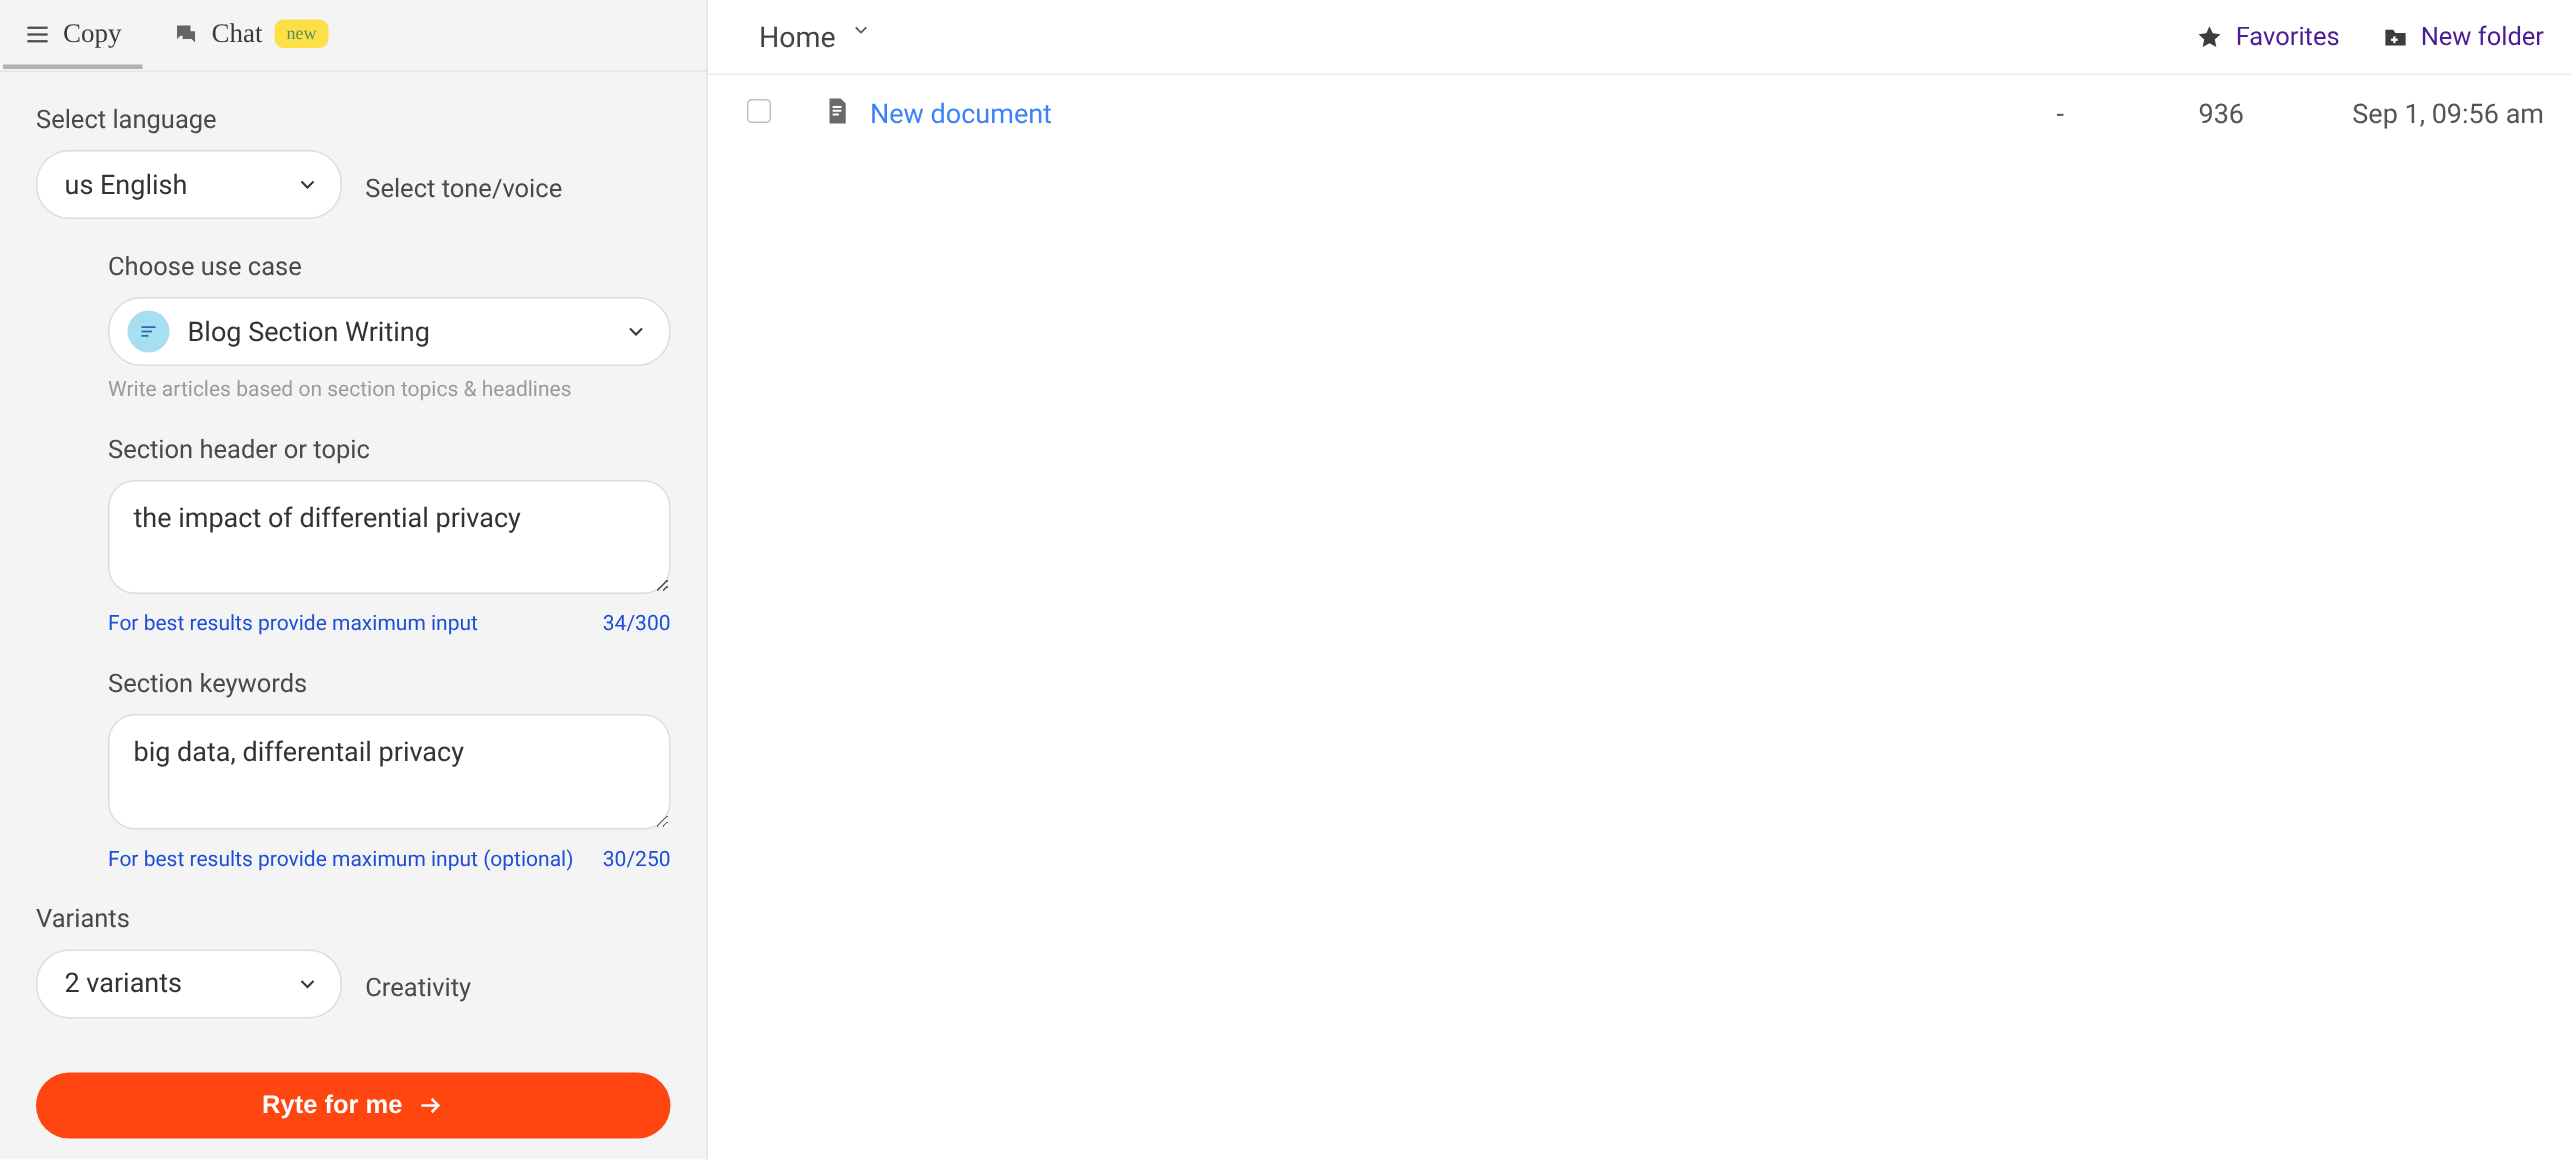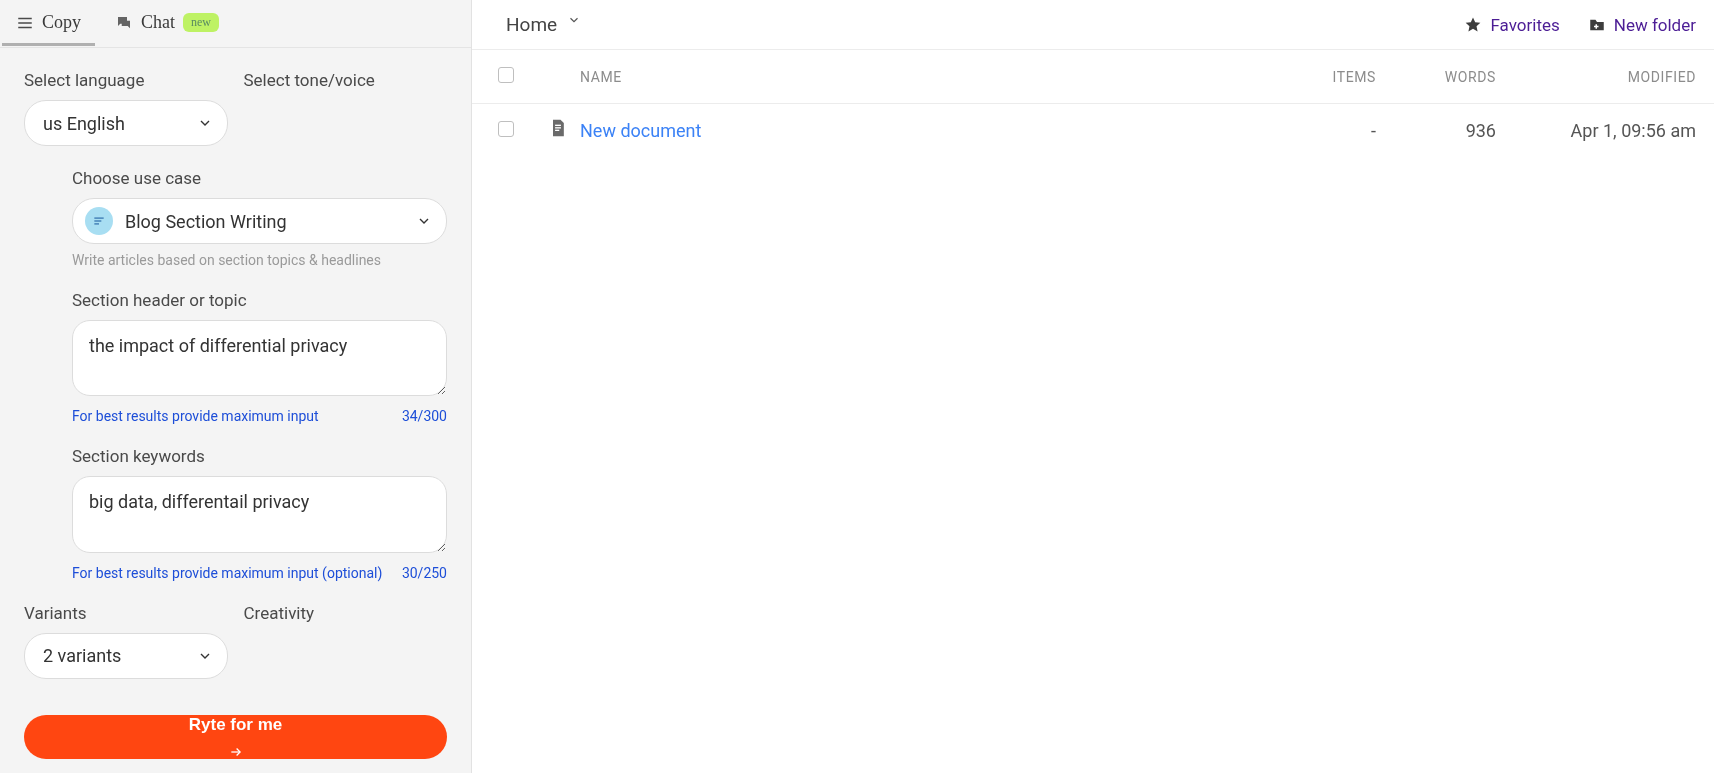--- a/index.html
+++ b/index.html
@@ -43,40 +43,41 @@
     font-family: Liberation Serif, serif;
   }
   .side-tab.active::after {
     content: "";
     position: absolute;
     left: -8px; right: -8px; bottom: -1px;
     height: 3px;
     background: #b0b0b0;
   }
   .badge-new {
-    background: #bef264;
+    background: #fde047;
     color: #5a8b62;
     font-size: 12px;
     padding: 2px 8px;
     border-radius: 6px;
     font-weight: 500;
   }
   .hamburger-icon, .chat-msg-icon {
     width: 18px; height: 18px; flex: none;
   }
 
   .side-body {
     padding: 22px 24px;
     overflow-y: auto;
     flex: 1;
   }
   .field-row {
     display: flex;
     gap: 16px;
     margin-bottom: 22px;
+    align-items: flex-end;
   }
   .field {
     flex: 1;
     display: flex;
     flex-direction: column;
   }
   .field-label {
     font-size: 17px;
     color: #4a4a4a;
     margin-bottom: 10px;
@@ -145,21 +146,20 @@
     background: #ff4611;
     color: #fff;
     font-size: 17px;
     font-weight: 600;
     display: flex;
     align-items: center;
     justify-content: center;
     gap: 10px;
     cursor: pointer;
     margin-top: 36px;
-    flex-direction: column;
   }
 
   
   .main {
     flex: 1;
     display: flex;
     flex-direction: column;
   }
   .top-bar {
     height: 50px;
@@ -350,38 +350,30 @@
           <svg viewBox="0 0 24 24" fill="#3d3d3d">
               <path d="M3 5h7l2 3h9v11H3V5z"></path>
               <rect x="10" y="11" width="2" height="6" fill="#fff"></rect>
               <rect x="8" y="13" width="6" height="2" fill="#fff"></rect>
             </svg>
           <span>New folder</span>
         </div>
       </div>
     </div>
 
-    <div class="list-head">
-      <div class="col-cb"><input type="checkbox" class="cb" style=""></div>
-      <div class="col-icon"></div>
-      <div class="col-name">NAME</div>
-      <div class="col-items">ITEMS</div>
-      <div class="col-words">WORDS</div>
-      <div class="col-mod">MODIFIED</div>
-    </div>
 
     <div class="list-row">
       <div class="col-cb"><input type="checkbox" class="cb" style=""></div>
       <div class="col-icon">
         <svg class="doc-icon" viewBox="0 0 24 24">
             <path d="M6 2h9l4 4v16H6V2z" fill="#6a6a6a"></path>
             <rect x="8.5" y="8" width="7" height="1.6" fill="#fff"></rect>
             <rect x="8.5" y="11" width="7" height="1.6" fill="#fff"></rect>
             <rect x="8.5" y="14" width="5" height="1.6" fill="#fff"></rect>
           </svg>
       </div>
       <div class="col-name">New document</div>
       <div class="col-items">-</div>
       <div class="col-words">936</div>
-      <div class="col-mod">Apr 1, 09:56 am</div>
+      <div class="col-mod">Sep 1, 09:56 am</div>
     </div>
   </main>
 </div>
 
 </body></html>

